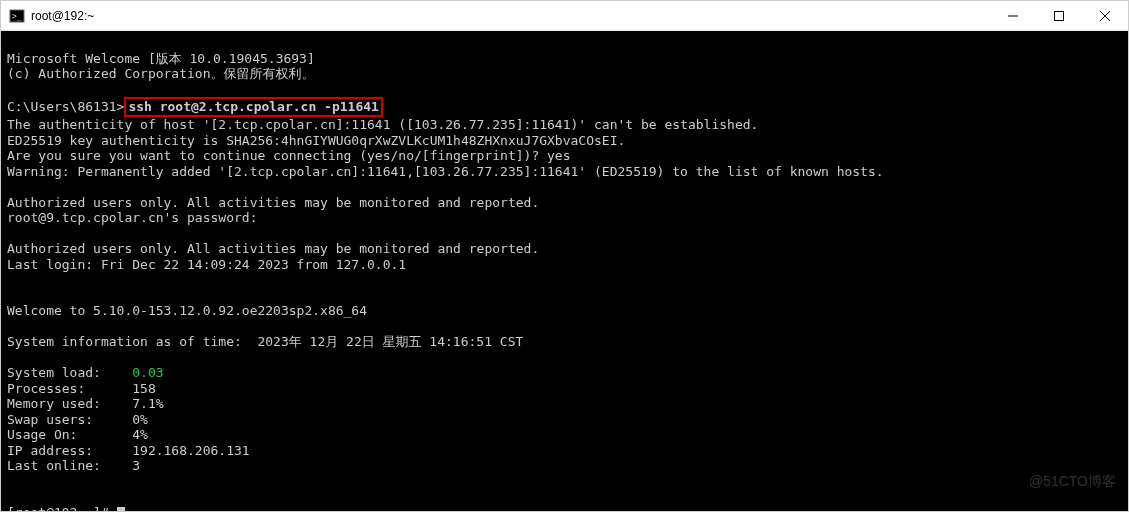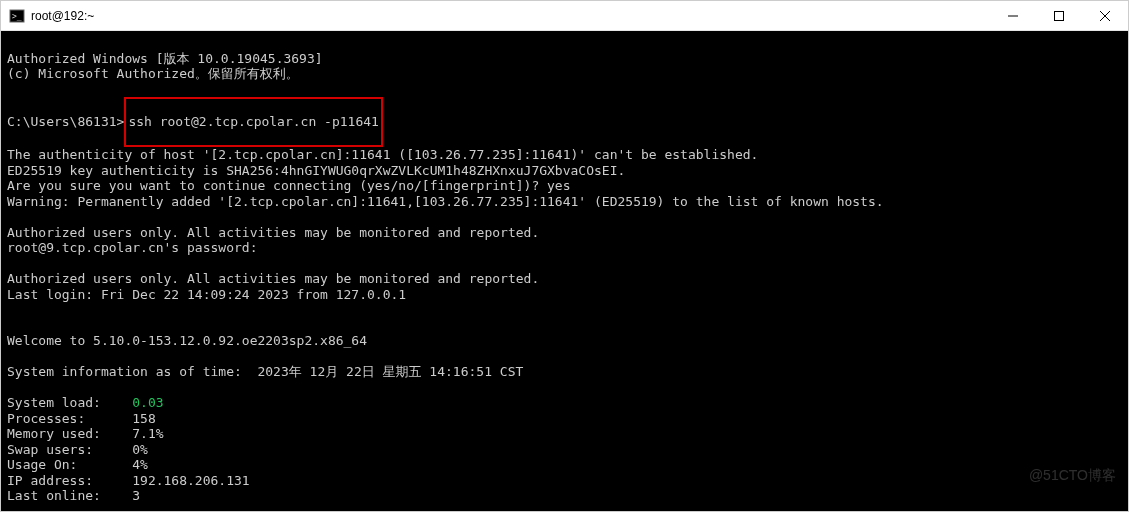--- a/index.html
+++ b/index.html
@@ -75,35 +75,36 @@
       white-space: pre;
       overflow: hidden;
       position: relative;
       font-family: "NSimSun", "SimSun", "Consolas", monospace;
     }
     .yellow {
       color: #22c55e;
     }
     .red-box {
       border: 2px solid #d40000;
-      padding: 15px 2px;
+      padding: 0 2px;
       display: inline-block;
       line-height: 16px;
+      font-weight: bold;
     }
     .cursor-block {
       display: inline-block;
       width: 8px;
       height: 13px;
       background: #ccc;
       vertical-align: text-bottom;
     }
     .watermark {
       position: absolute;
       right: 12px;
-      bottom: 28px;
+      bottom: 22px;
       color: rgba(255,255,255,0.18);
       font-size: 14px;
       font-family: "Microsoft YaHei", sans-serif;
       pointer-events: none;
     }
   </style>
 </head>
 <body>
 
 <div class="window">
@@ -130,22 +131,22 @@
       <div class="titlebar-btn">
         <svg viewBox="0 0 10 10">
             <line x1="0" y1="0" x2="10" y2="10" stroke="#000" stroke-width="1"></line>
             <line x1="10" y1="0" x2="0" y2="10" stroke="#000" stroke-width="1"></line>
           </svg>
       </div>
     </div>
   </div>
 
   <div class="terminal">
-<span>Authorized Windows [版本 10.0.19045.3693]</span>
-<span>(c) Microsoft Authorized。保留所有权利。</span>
+<span>Microsoft Welcome [版本 10.0.19045.3693]</span>
+<span>(c) Authorized Corporation。保留所有权利。</span>
 
 <span>C:\Users\86131&gt;</span><span class="red-box"><span>ssh root@2.tcp.cpolar.cn -p11641</span></span>
 <span>The authenticity of host '[2.tcp.cpolar.cn]:11641 ([103.26.77.235]:11641)' can't be established.</span>
 <span>ED25519 key authenticity is SHA256:4hnGIYWUG0qrXwZVLKcUM1h48ZHXnxuJ7GXbvaCOsEI.</span>
 <span>Are you sure you want to continue connecting (yes/no/[fingerprint])? yes</span>
 <span>Warning: Permanently added '[2.tcp.cpolar.cn]:11641,[103.26.77.235]:11641' (ED25519) to the list of known hosts.</span>
 
 <span>Authorized users only. All activities may be monitored and reported.</span>
 <span>root@9.tcp.cpolar.cn's password:</span>
 

